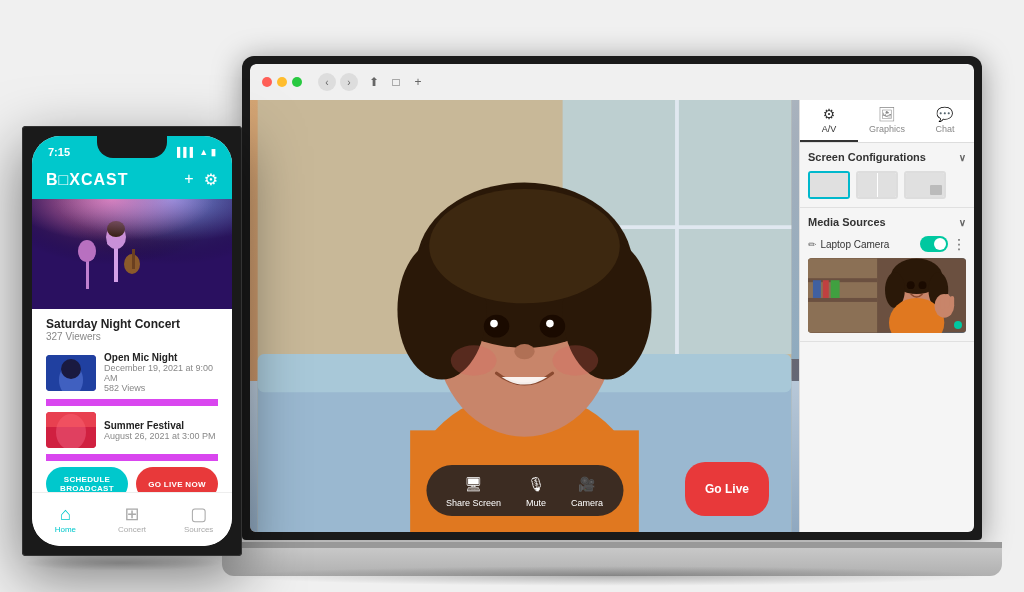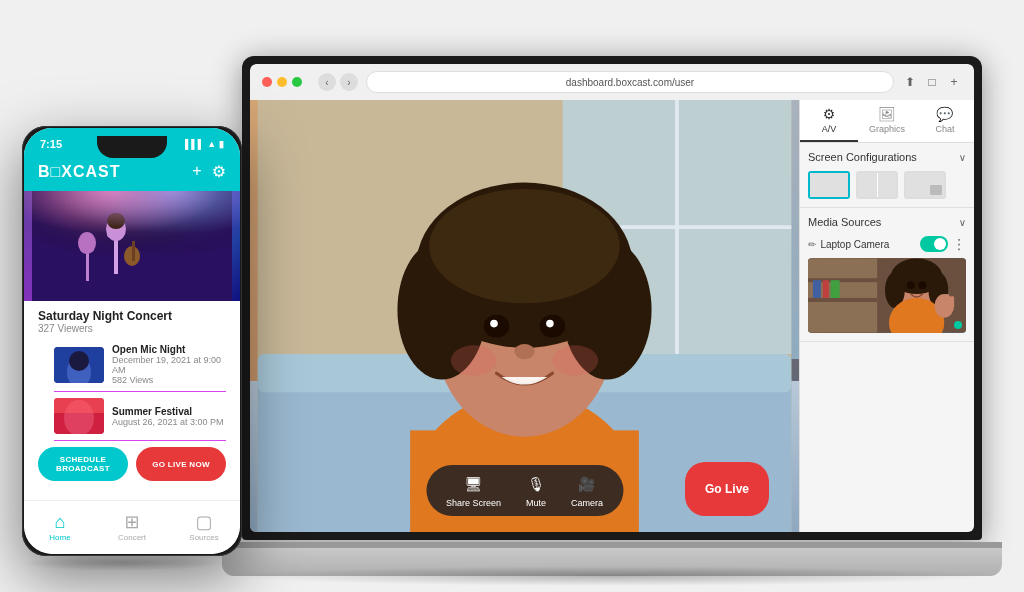--- a/index.html
+++ b/index.html
@@ -278,21 +278,21 @@
     .sidebar-section {
       padding: 8px;
       border-bottom: 1px solid #e0e0e0;
     }
 
     .sidebar-section-header {
       display: flex;
       align-items: center;
       justify-content: space-between;
       font-size: 11px;
-      font-weight: 400;
+      font-weight: 700;
       color: #333;
       margin-bottom: 8px;
     }
 
     .section-chevron {
       font-size: 10px;
       color: #666;
     }
 
     .screen-configs {
@@ -410,22 +410,22 @@
       bottom: 20px;
       width: 220px;
       height: 430px;
       z-index: 10;
     }
 
     .phone-body {
       width: 100%;
       height: 100%;
       background: #1a1a1a;
-      border-radius: 24px;
-      padding: 2px;
+      border-radius: 4px;
+      padding: 10px;
       box-shadow: 0 20px 60px rgba(0,0,0,0.5), inset 0 0 0 1px #333;
       position: relative;
     }
 
     .phone-notch {
       position: absolute;
       top: 10px;
       left: 50%;
       transform: translateX(-50%);
       width: 70px;
@@ -530,23 +530,22 @@
     }
 
     .broadcast-list {
       padding: 0 14px;
     }
 
     .broadcast-item {
       display: flex;
       gap: 8px;
       padding: 6px 0;
-      border-bottom: 1px solid #d946ef;
-      align-items: center;
-      margin-left: 16px;
+      border-bottom: 7px solid #d946ef;
+      align-items: center;
     }
 
     .broadcast-thumb {
       width: 50px;
       height: 36px;
       border-radius: 4px;
       flex-shrink: 0;
       overflow: hidden;
     }
 
@@ -665,23 +664,20 @@
 
         <div class="browser-bar">
           <div class="traffic-lights">
             <div class="traffic-light tl-red"></div>
             <div class="traffic-light tl-yellow"></div>
             <div class="traffic-light tl-green"></div>
           </div>
           <div class="browser-nav">
             <div class="nav-btn">‹</div>
             <div class="nav-btn">›</div>
-          </div>
-          <div class="url-bar">
-            <span>dashboard.boxcast.com/user</span>
           </div>
           <div class="browser-actions">
             <div class="browser-icon">⬆</div>
             <div class="browser-icon">□</div>
             <div class="browser-icon">+</div>
           </div>
         </div>
 
         <div class="app-content">
 

